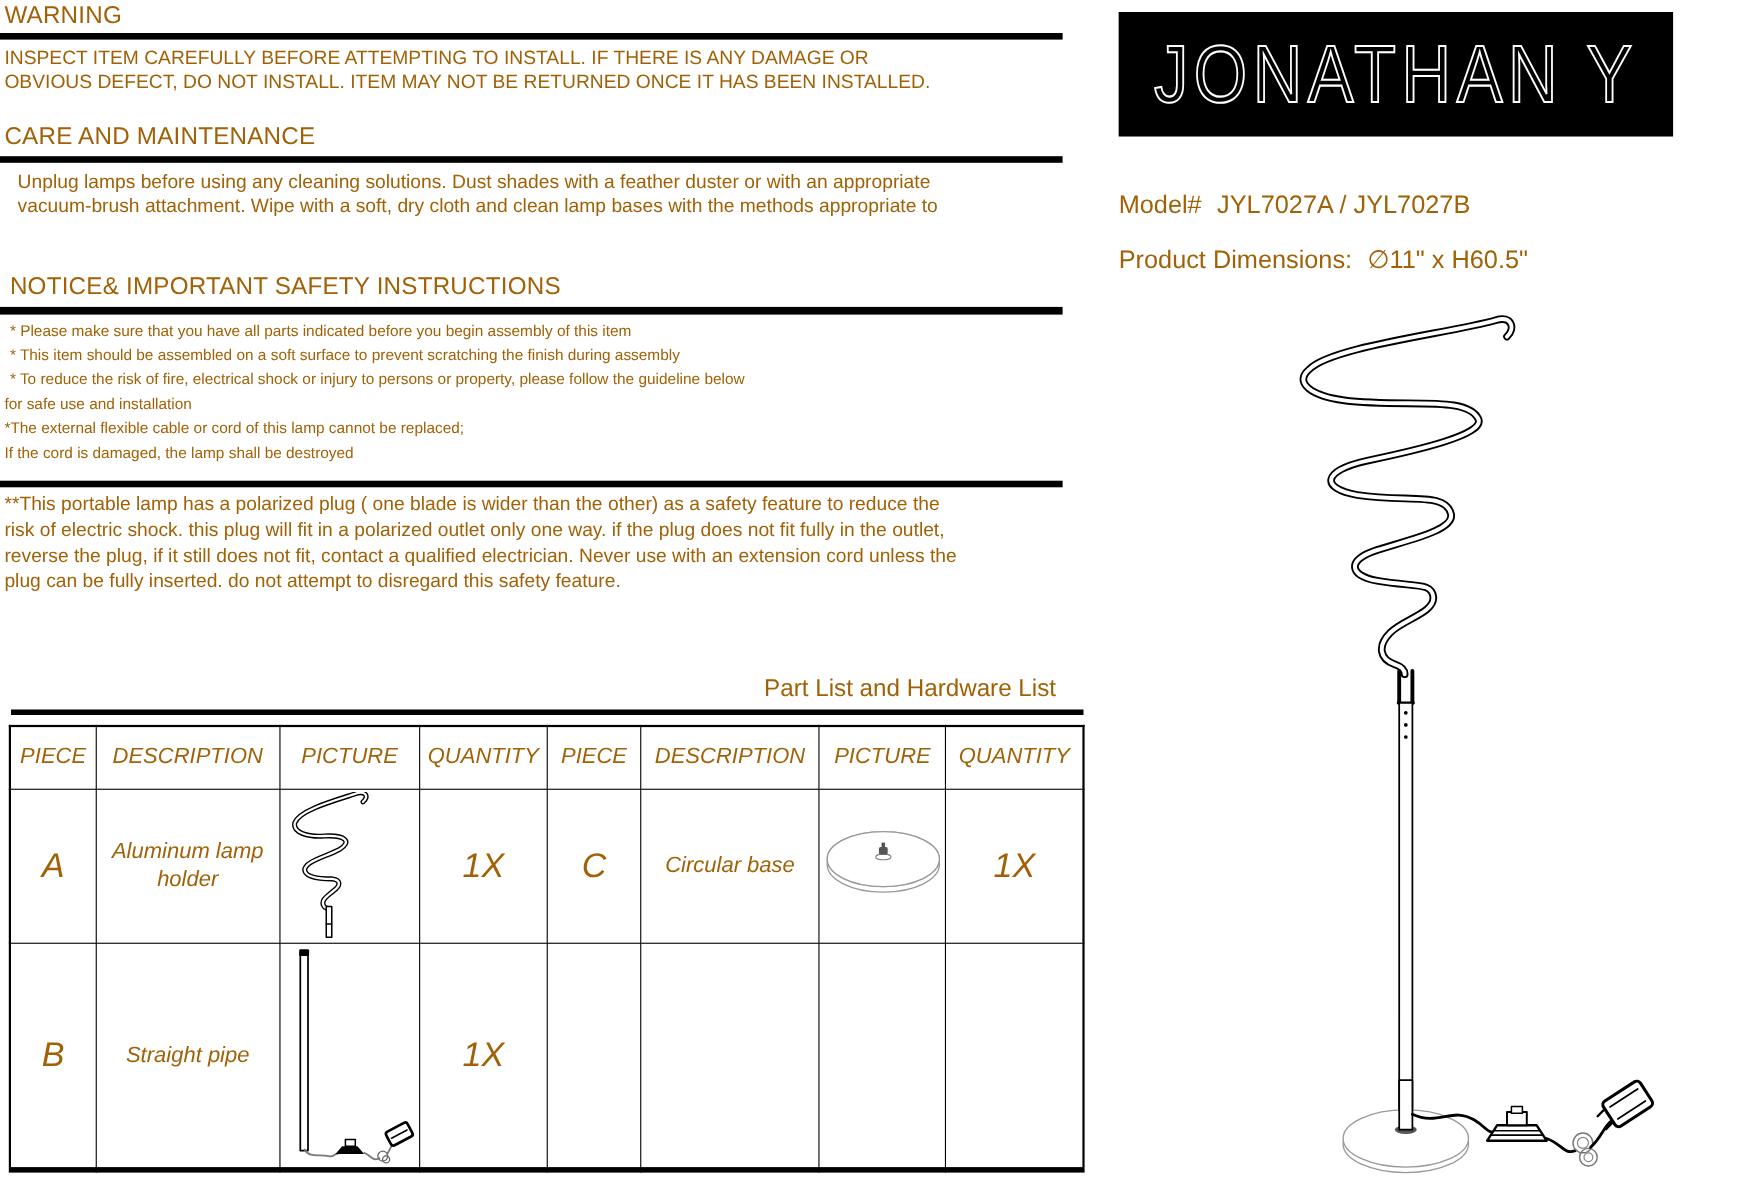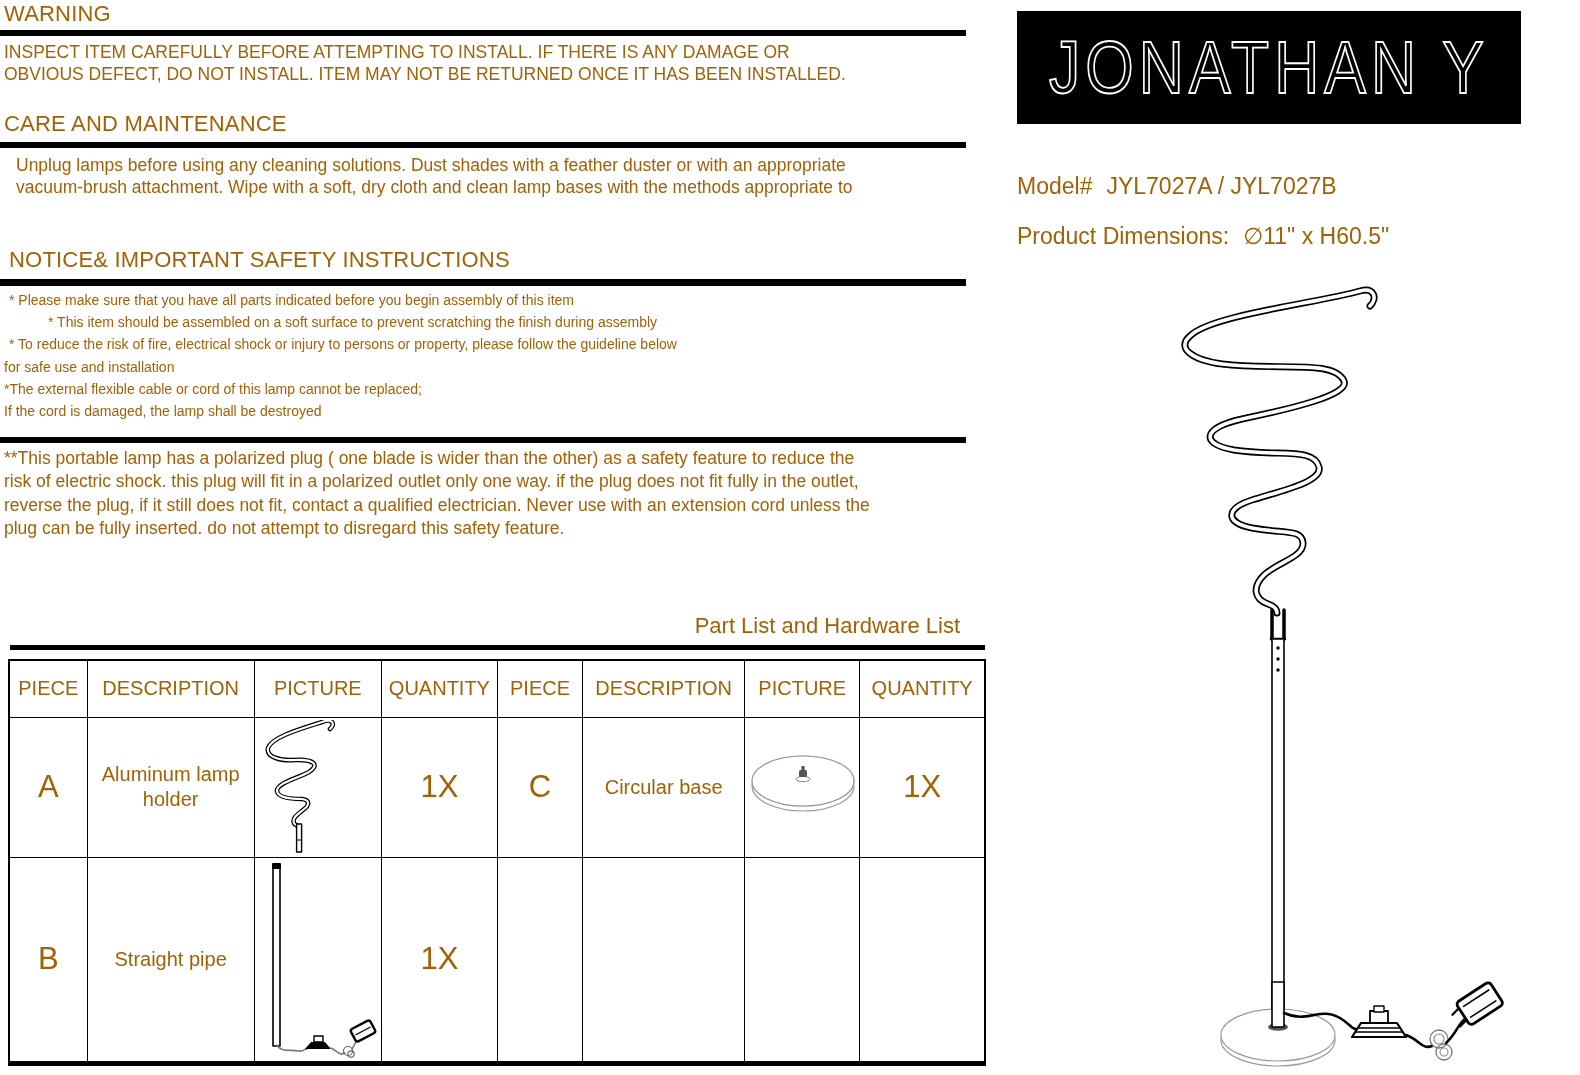--- a/index.html
+++ b/index.html
@@ -8,21 +8,21 @@
     font-family:"Liberation Sans", sans-serif;color:#a16207;
   }
   .abs{position:absolute;}
   .h-section{font-size:22px;letter-spacing:0.2px;white-space:nowrap;}
   .rule{position:absolute;background:#000;}
   .body-line{font-size:17.5px;line-height:22.3px;white-space:nowrap;}
   .bullet-line{font-size:14px;line-height:22.2px;white-space:nowrap;}
   .plug-line{font-size:17.5px;line-height:23.3px;white-space:nowrap;}
   .parts-title{font-size:22px;text-align:right;}
   table.parts{border-collapse:collapse;table-layout:fixed;width:978px;}
-  table.parts, table.parts td, table.parts th{border:1.6px solid #000;}
+  table.parts, table.parts td, table.parts th{border:1.6px solid #000;font-style:italic;}
   table.parts{border-top:2.5px solid #000;border-left:2.5px solid #000;border-right:2.5px solid #000;border-bottom:5px solid #000;}
   table.parts th{font-size:20px;font-weight:normal;text-align:center;vertical-align:middle;padding:0 1px;}
   table.parts td{text-align:center;vertical-align:middle;padding:0 4px;overflow:hidden;}
   tr.hdr{height:57px;}
   tr.rowA{height:140px;}
   tr.rowB{height:206px;}
   td.piece{font-size:31px;}
   td.desc{font-size:20px;line-height:25px;}
   td.qty{font-size:31px;}
   td.qty-low{font-size:31px;vertical-align:bottom;padding-bottom:22px;}
@@ -49,21 +49,21 @@
   <div class="rule" style="left:0;top:142px;width:966px;height:6px;"></div>
   <div class="abs" style="left:16px;top:154px;">
     <div class="body-line">Unplug lamps before using any cleaning solutions. Dust shades with a feather duster or with an appropriate</div>
     <div class="body-line">vacuum-brush attachment. Wipe with a soft, dry cloth and clean lamp bases with the methods appropriate to</div>
   </div>
 
   <div class="abs h-section" style="left:9px;top:247px;">NOTICE&amp; IMPORTANT SAFETY INSTRUCTIONS</div>
   <div class="rule" style="left:0;top:279px;width:966px;height:7px;"></div>
   <div class="abs" style="left:4px;top:289px;">
     <div class="bullet-line" style="padding-left:5px;">* Please make sure that you have all parts indicated before you begin assembly of this item</div>
-    <div class="bullet-line" style="padding-left:5px;margin-left:39px;">* This item should be assembled on a soft surface to prevent scratching the finish during assembly</div>
+    <div class="bullet-line" style="padding-left:5px;">* This item should be assembled on a soft surface to prevent scratching the finish during assembly</div>
     <div class="bullet-line" style="padding-left:5px;">* To reduce the risk of fire, electrical shock or injury to persons or property, please follow the guideline below</div>
     <div class="bullet-line">for safe use and installation</div>
     <div class="bullet-line">*The external flexible cable or cord of this lamp cannot be replaced;</div>
     <div class="bullet-line">If the cord is damaged, the lamp shall be destroyed</div>
   </div>
 
   <div class="rule" style="left:0;top:437px;width:966px;height:6px;"></div>
   <div class="abs" style="left:4px;top:447px;">
     <div class="plug-line">**This portable lamp has a polarized plug ( one blade is wider than the other)  as a safety feature to reduce the</div>
     <div class="plug-line">risk of electric shock. this plug will fit in a polarized outlet only one way. if the plug does not fit fully in the outlet,</div>

